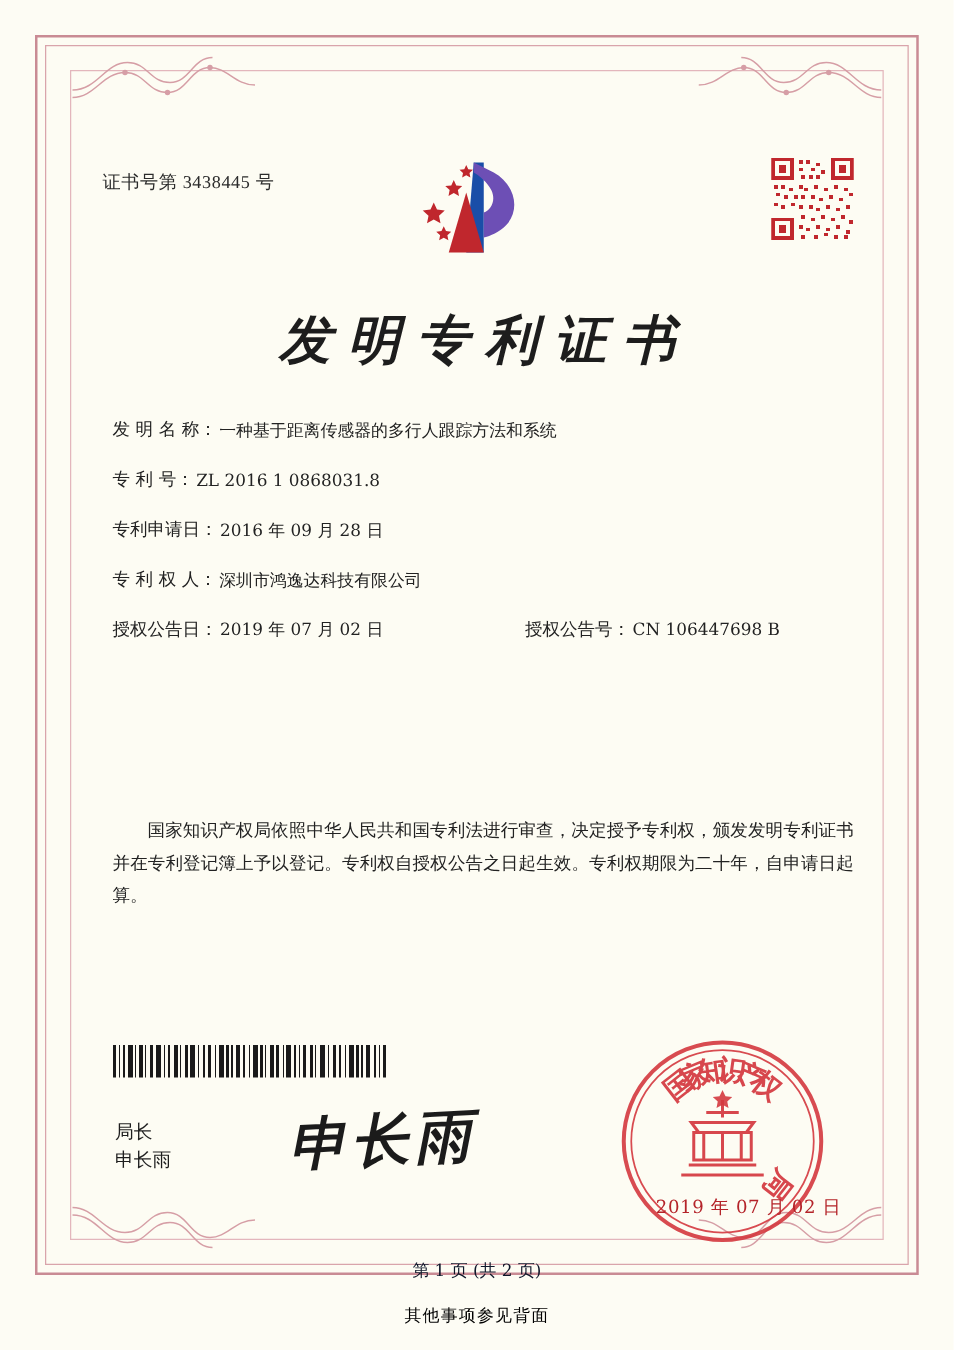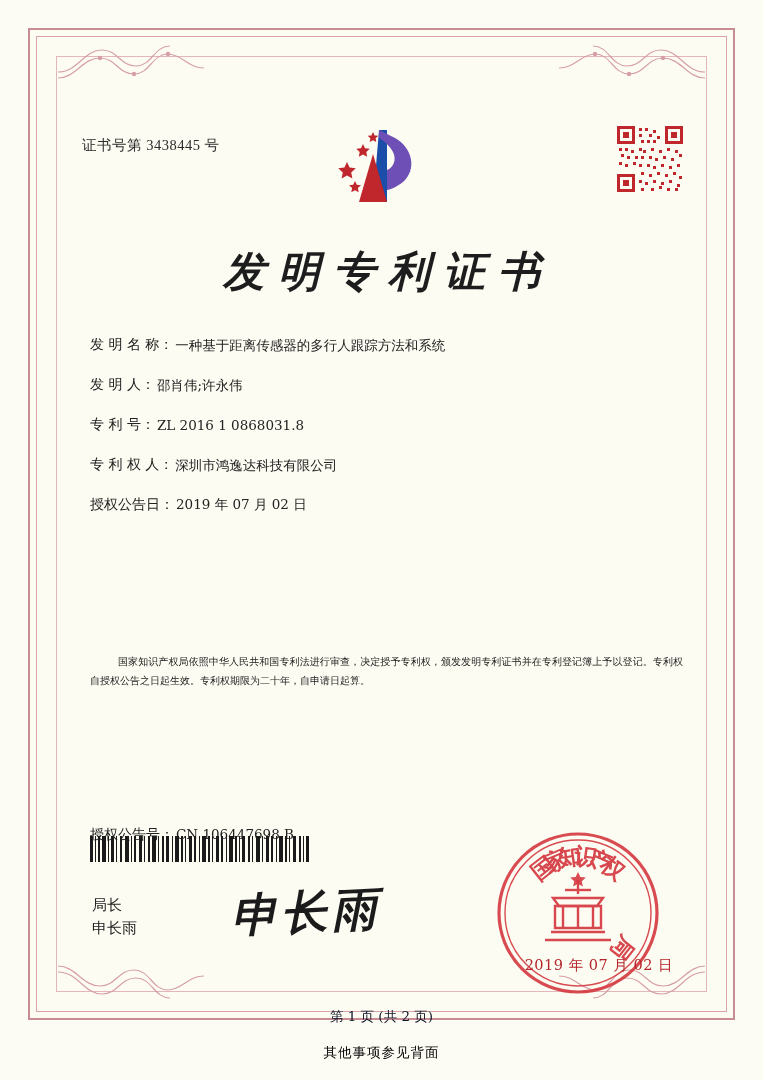--- a/index.html
+++ b/index.html
@@ -133,34 +133,33 @@
     color: #222;
     font-family: "DejaVu Serif", "Liberation Serif", serif;
     font-size: 13.5px;
     padding-left: 2px;
     word-break: break-all;
   }
   .row-split {
     display: flex;
     align-items: flex-start;
     margin-bottom: 14px;
-    flex-direction: column;
   }
   .half {
     display: flex;
     align-items: flex-start;
   }
   .half.first { flex: 0 0 330px; }
 
   .paras {
     position: absolute;
     left: 34px;
     right: 24px;
     top: 597px;
-    font-size: 10px;
+    font-size: 14px;
     line-height: 1.85;
     text-align: justify;
     color: #222;
     font-family: "DejaVu Serif", "Liberation Serif", serif;
   }
   .paras p {
     margin: 0 0 10px 0;
     text-indent: 28px;
   }
 
@@ -355,30 +354,30 @@
 
     <div class="title">发明专利证书</div>
 
     <div class="fields">
 
       <div class="row">
         <span class="lbl">发 明 名 称：</span>
         <span class="val">一种基于距离传感器的多行人跟踪方法和系统</span>
       </div>
 
-      <div class="row">
-        <span class="lbl">发 明 人：</span>
-        <span class="val">邵肖伟;许永伟</span>
-      </div>
 
       <div class="row">
         <span class="lbl">专 利 号：</span>
         <span class="val">ZL 2016 1 0868031.8</span>
       </div>
 
+      <div class="row">
+        <span class="lbl">专利申请日：</span>
+        <span class="val">2016 年 09 月 28 日</span>
+      </div>
 
       <div class="row">
         <span class="lbl">专 利 权 人：</span>
         <span class="val">深圳市鸿逸达科技有限公司</span>
       </div>
 
 
       <div class="row-split">
         <span class="half first">
           <span class="lbl">授权公告日：</span>

